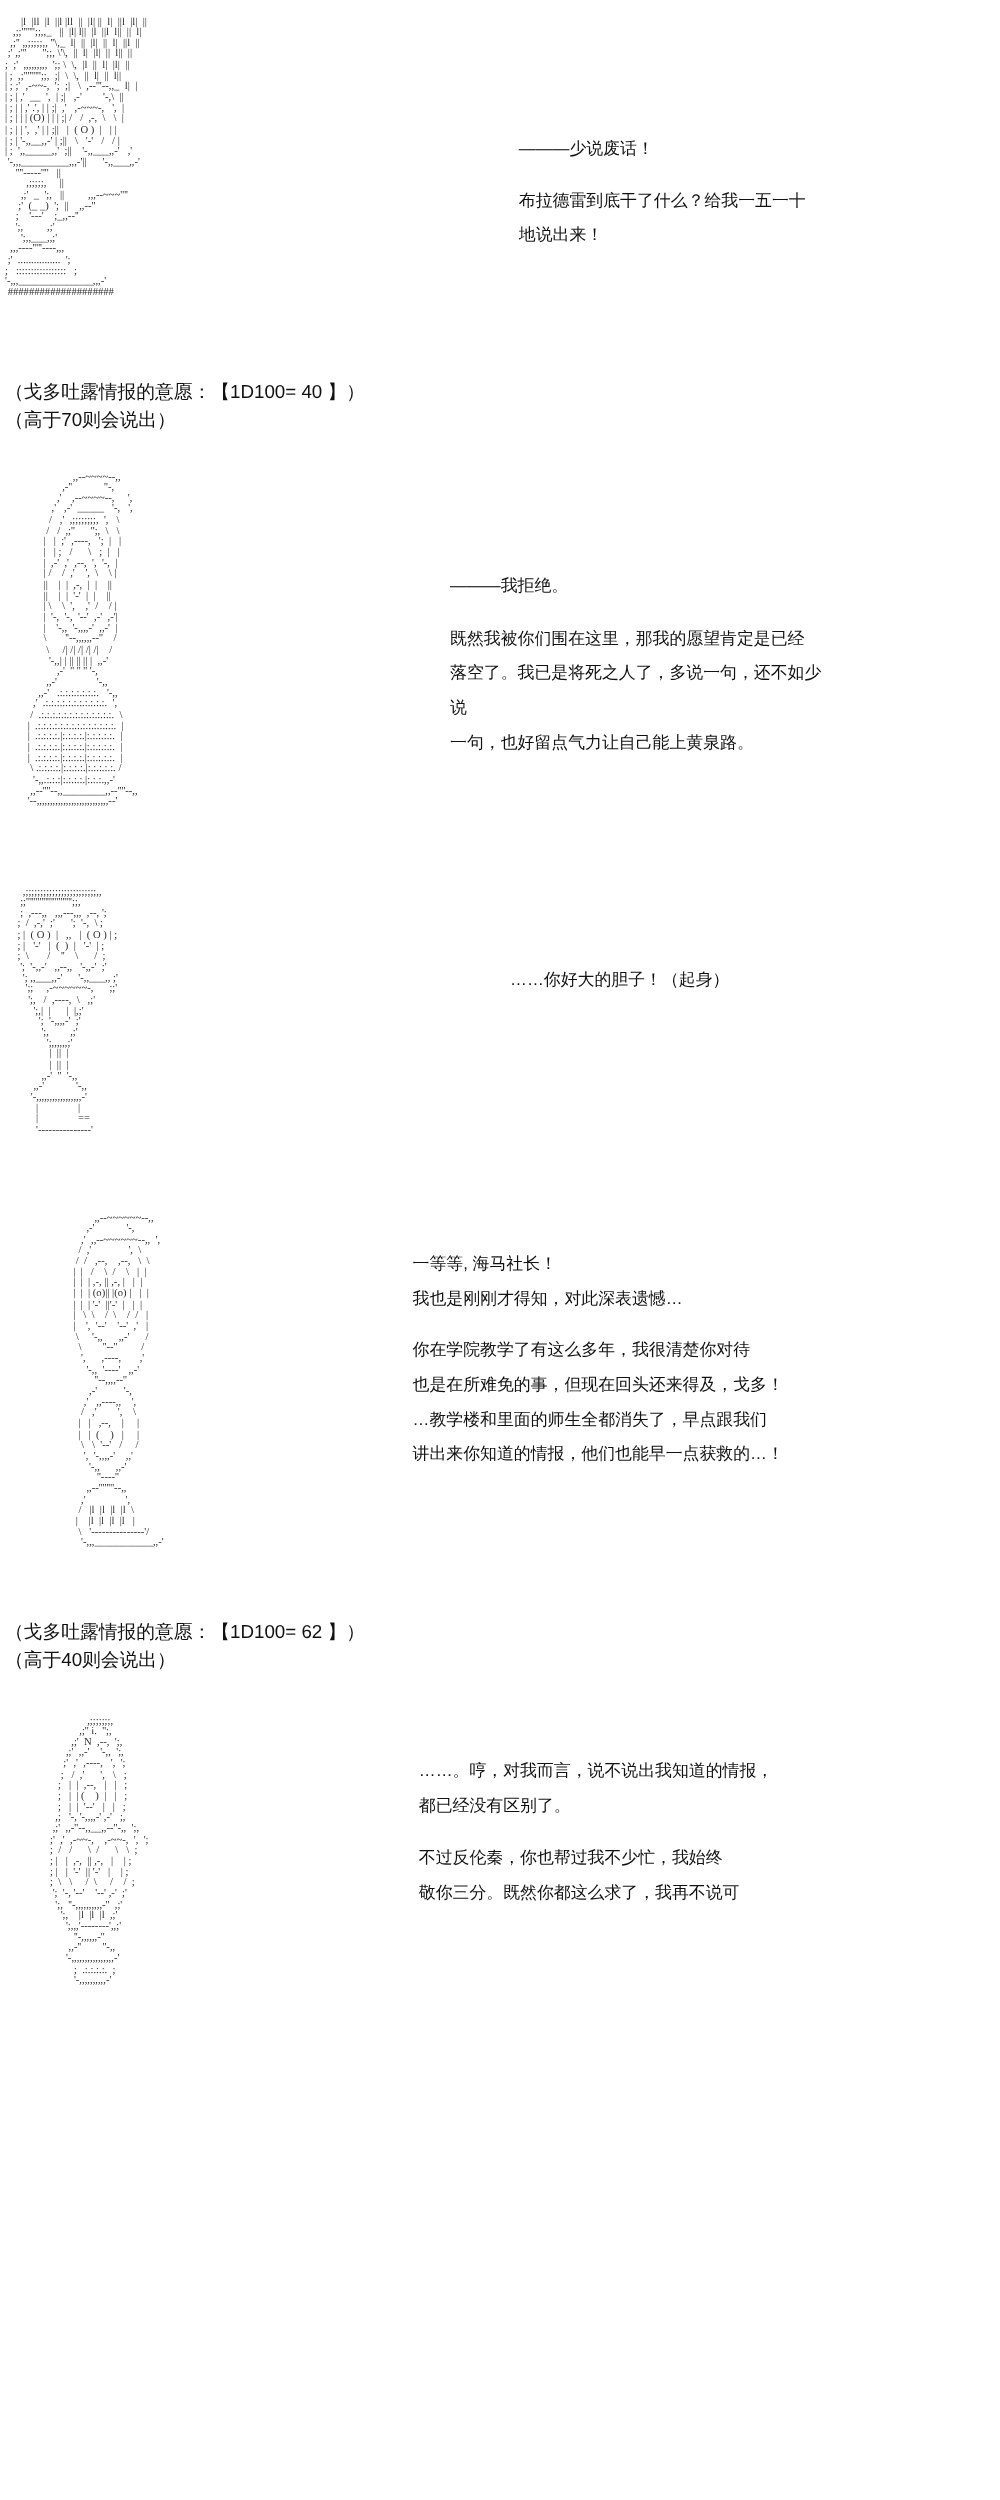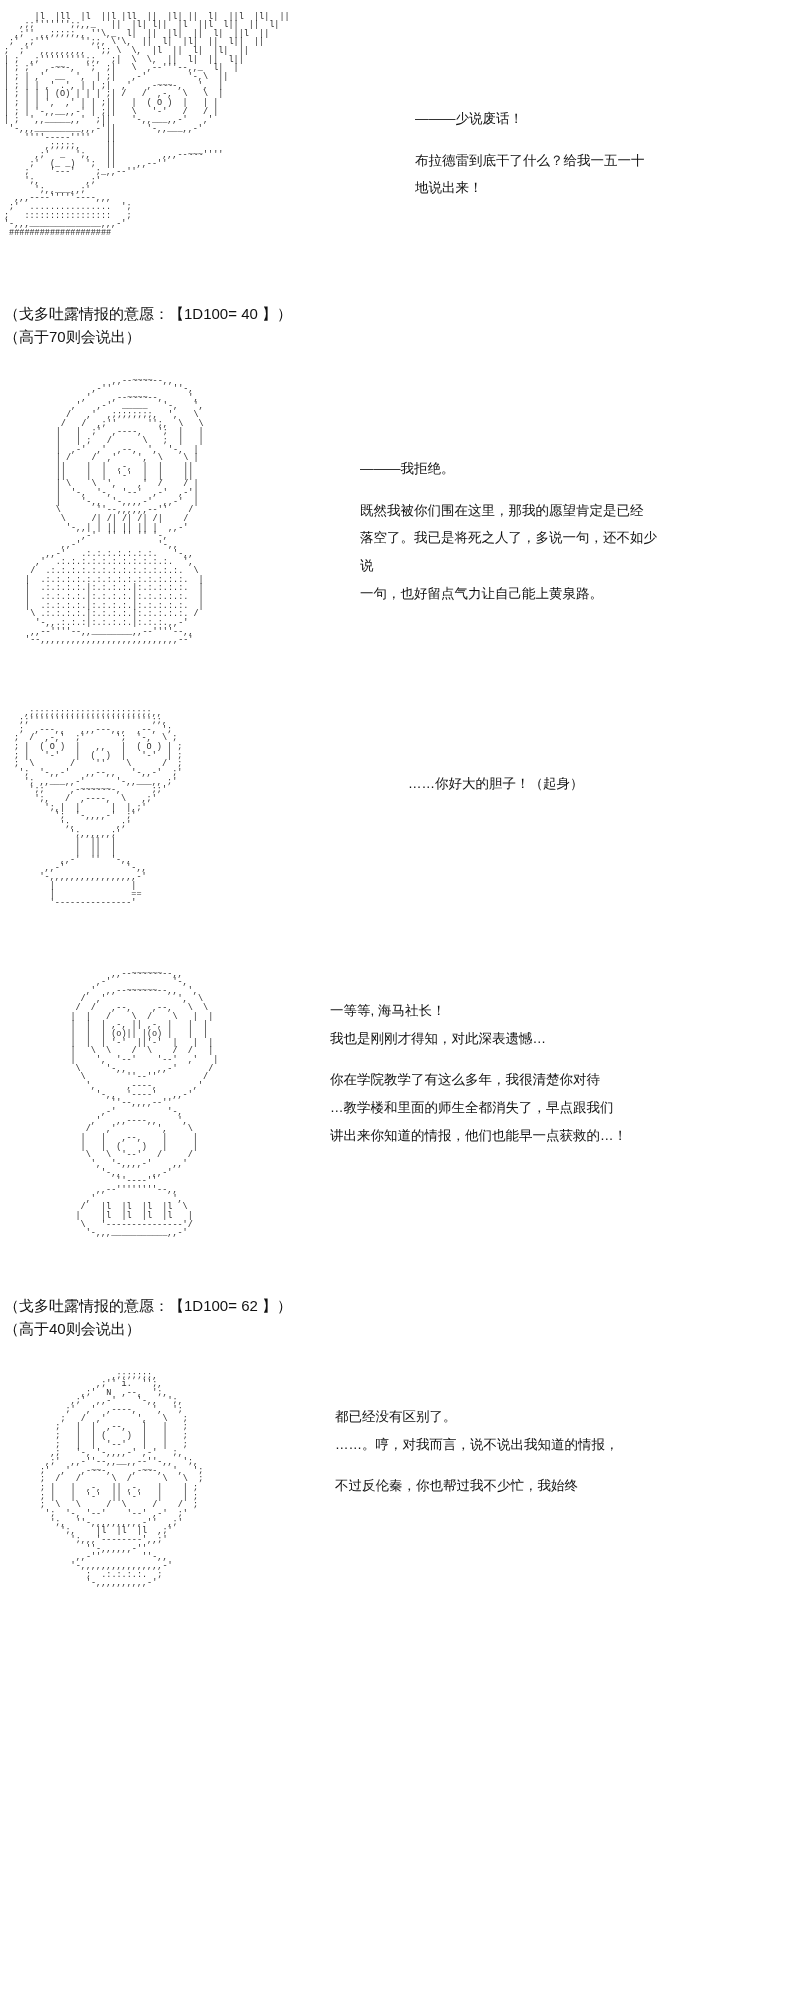--- a/index.html
+++ b/index.html
@@ -19,21 +19,21 @@
     width: 800px;
     min-height: 2000px;
     position: relative;
     background: #ffffff;
   }
   .scene {
     position: relative;
     width: 800px;
   }
   .aa-art {
-    font-family: Liberation Mono, monospace;
+    font-family: Liberation Serif, serif;
     white-space: pre;
     color: #2b2b2b;
     line-height: 1.02;
     letter-spacing: 0px;
   }
   .art-1 { font-size: 8.5px; position: absolute; left: 0px; top: 0px; }
   .art-2 { font-size: 8.5px; position: absolute; left: 10px; top: 0px; }
   .art-3 { font-size: 8.5px; position: absolute; left: 10px; top: 0px; }
   .art-4 { font-size: 8.5px; position: absolute; left: 40px; top: 0px; }
   .art-5 { font-size: 8.5px; position: absolute; left: 30px; top: 0px; }
@@ -208,20 +208,21 @@
        ,'               ',
       /   |l  |l  |l  |l  \
      |    |l  |l  |l  |l   |
       \   '---------------'/
        '-,,,___________,,-'
 </pre>
     <div class="dialogue" style="left:330px; top:42px; width:320px;">
       <p>一等等, 海马社长！</p>
       <p>我也是刚刚才得知，对此深表遗憾…</p>
       <p class="gap">你在学院教学了有这么多年，我很清楚你对待</p>
+      <p>也是在所难免的事，但现在回头还来得及，戈多！</p>
       <p>…教学楼和里面的师生全都消失了，早点跟我们</p>
       <p>讲出来你知道的情报，他们也能早一点获救的…！</p>
     </div>
     <div class="dice-block" style="top:340px;">
       <p class="dice-note">（戈多吐露情报的意愿：【1D100= 62 】）</p>
       <p class="dice-note">（高于40则会说出）</p>
     </div>
   </div>
 
   <div class="scene" style="height:300px;">
@@ -245,19 +246,20 @@
   ';,  ''-,,,,,,,,,,-''  ,;'
     ';,    |l  |l  |l  ,;'
       ';,,,'--------',,;'
          ''-,,,,,,-''
        ,,-''        ''-,,
       '-,,,,,,,,,,,,,,,,-'
          ;  .:.:.:.:.  ;
          '-,,,,,,,,,,-'
 </pre>
     <div class="dialogue" style="left:335px; top:48px; width:310px;">
+      <p>……。哼，对我而言，说不说出我知道的情报，</p>
       <p>都已经没有区别了。</p>
-      <p>……。哼，对我而言，说不说出我知道的情报，</p>
       <p class="gap">不过反伦秦，你也帮过我不少忙，我始终</p>
+      <p>敬你三分。既然你都这么求了，我再不说可</p>
     </div>
   </div>
 
 </div>
 
 </body></html>

